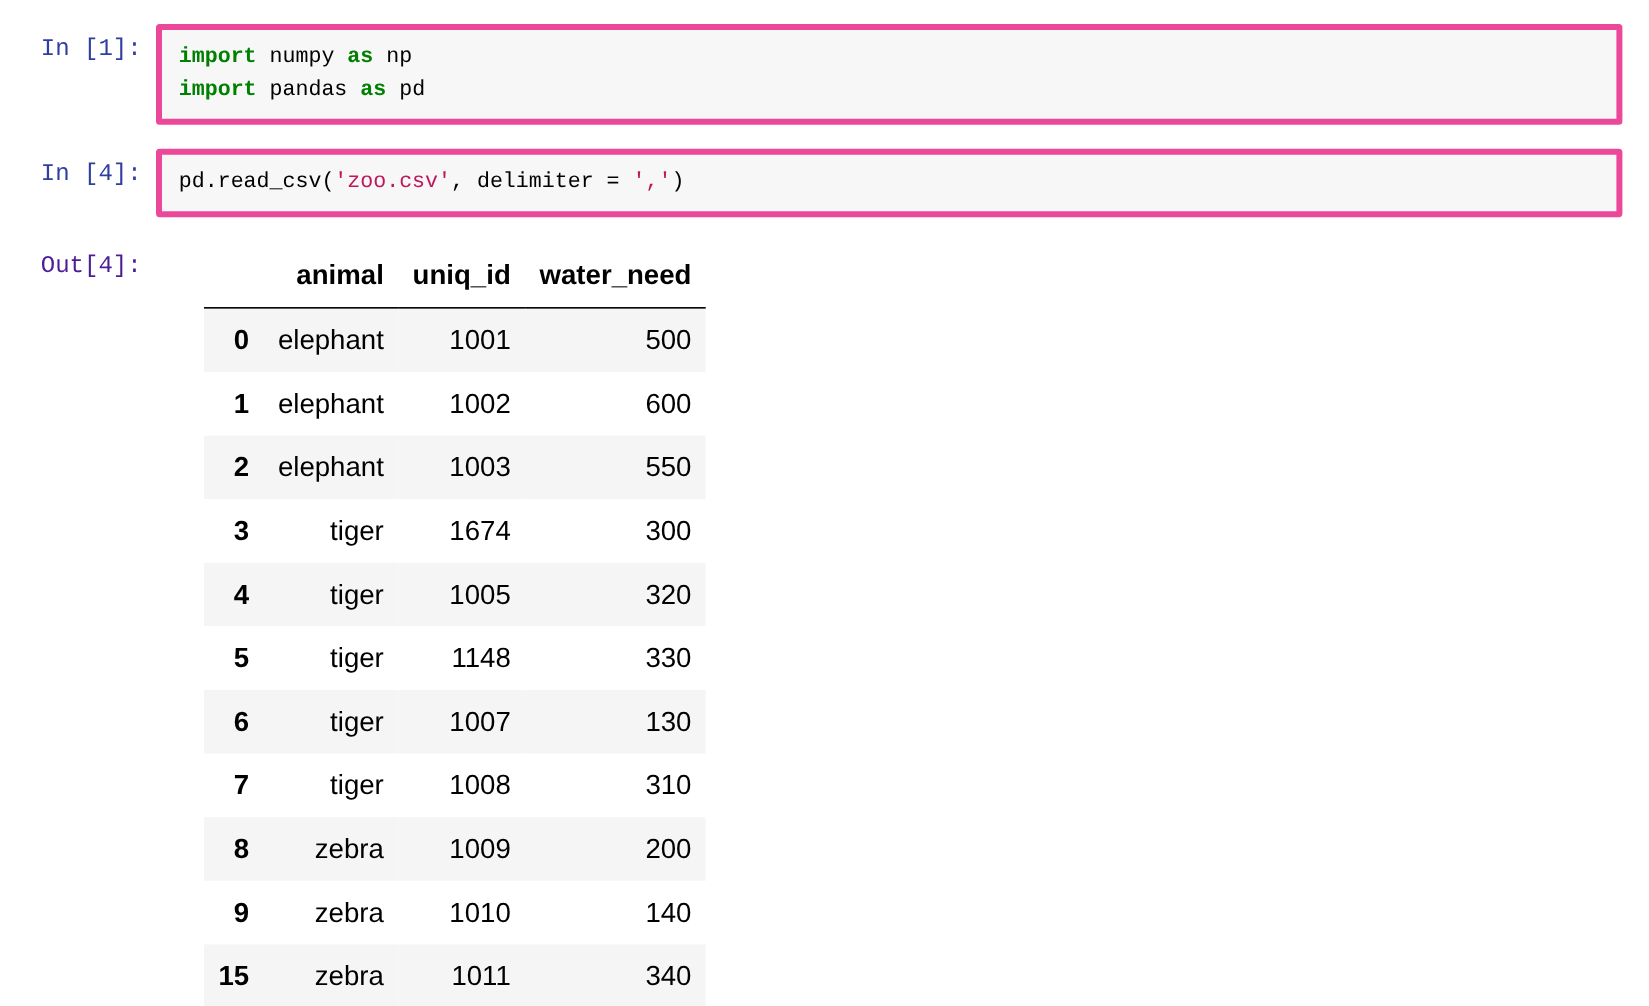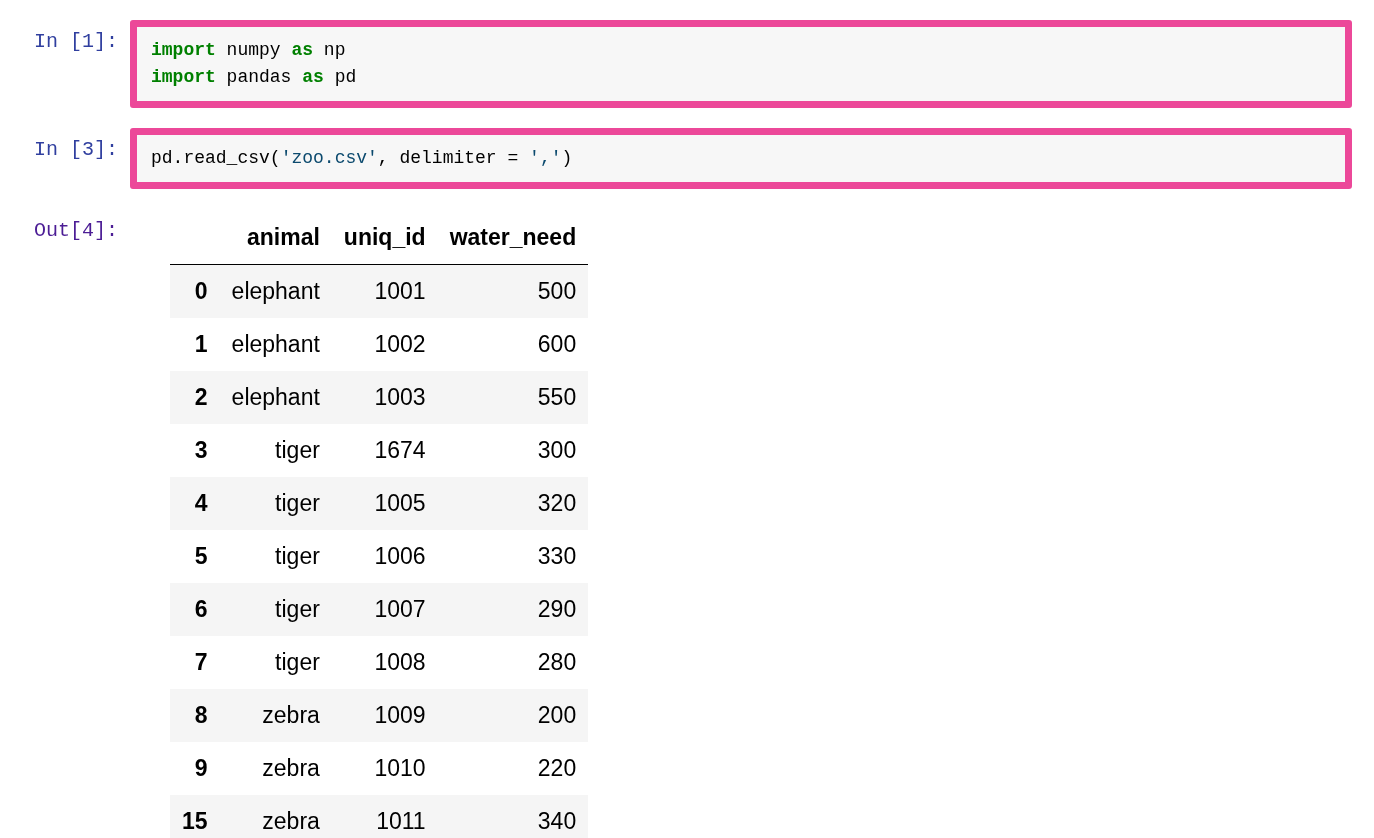--- a/index.html
+++ b/index.html
@@ -29,32 +29,32 @@
       flex-shrink: 0;
     }
     .prompt-in {
       color: #303f9f;
     }
     .prompt-out {
       color: #4c1d95;
     }
     .code-input {
       flex: 1;
-      border: 7px solid #ec4899;
+      border: 5px solid #ec4899;
       background: #f7f7f7;
       border-radius: 3px;
       padding: 10px 14px;
       margin-right: 22px;
       white-space: pre;
       font-family: Menlo, Monaco, "Courier New", monospace;
       font-size: 18px;
       line-height: 1.5;
     }
     .kw { color: #008000; font-weight: bold; }
-    .str { color: #0c4a6e; }
+    .str { color: #be185d; }
     .output-area {
       flex: 1;
       padding-top: 2px;
     }
     table.dataframe {
       border-collapse: collapse;
       font-family: -apple-system, "Helvetica Neue", Arial, sans-serif;
       font-size: 23px;
       margin-left: 40px;
     }
@@ -85,21 +85,21 @@
 </head>
 <body>
 
 <div class="cell">
   <div class="prompt prompt-in">In [1]:</div>
   <div class="code-input"><span class="kw">import</span><span> numpy </span><span class="kw">as</span><span> np</span>
 <span class="kw">import</span><span> pandas </span><span class="kw">as</span><span> pd</span></div>
 </div>
 
 <div class="cell">
-  <div class="prompt prompt-in">In [3]:</div>
+  <div class="prompt prompt-in">In [4]:</div>
   <div class="code-input"><span>pd.read_csv(</span><span class="str">'zoo.csv'</span><span>, delimiter = </span><span class="str">','</span><span>)</span></div>
 </div>
 
 <div class="cell">
   <div class="prompt prompt-out">Out[4]:</div>
   <div class="output-area">
     <table class="dataframe">
       <thead>
         <tr>
           <th></th>
@@ -135,46 +135,46 @@
         </tr>
         <tr>
           <th>4</th>
           <td>tiger</td>
           <td>1005</td>
           <td>320</td>
         </tr>
         <tr>
           <th>5</th>
           <td>tiger</td>
-          <td>1006</td>
+          <td>1148</td>
           <td>330</td>
         </tr>
         <tr>
           <th>6</th>
           <td>tiger</td>
           <td>1007</td>
-          <td>290</td>
+          <td>130</td>
         </tr>
         <tr>
           <th>7</th>
           <td>tiger</td>
           <td>1008</td>
-          <td>280</td>
+          <td>310</td>
         </tr>
         <tr>
           <th>8</th>
           <td>zebra</td>
           <td>1009</td>
           <td>200</td>
         </tr>
         <tr>
           <th>9</th>
           <td>zebra</td>
           <td>1010</td>
-          <td>220</td>
+          <td>140</td>
         </tr>
         <tr>
           <th>15</th>
           <td>zebra</td>
           <td>1011</td>
           <td>340</td>
         </tr>
       </tbody>
     </table>
   </div>

